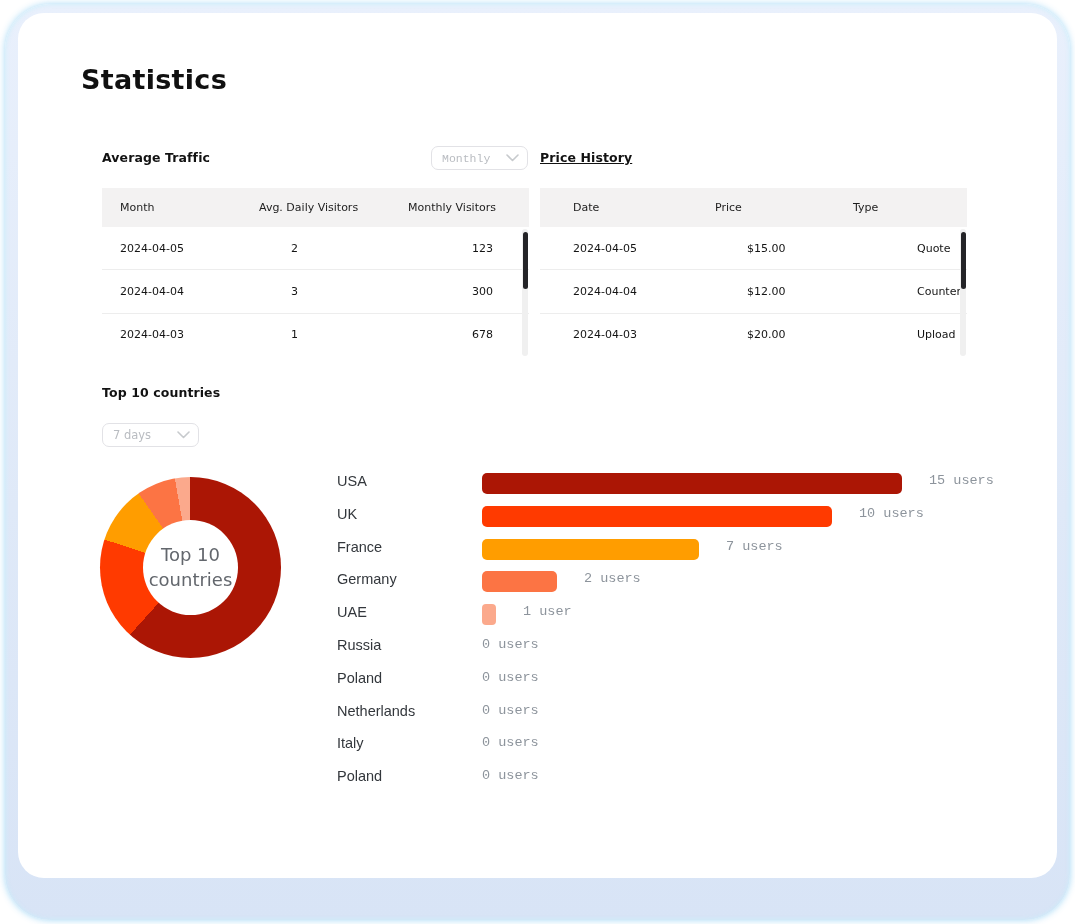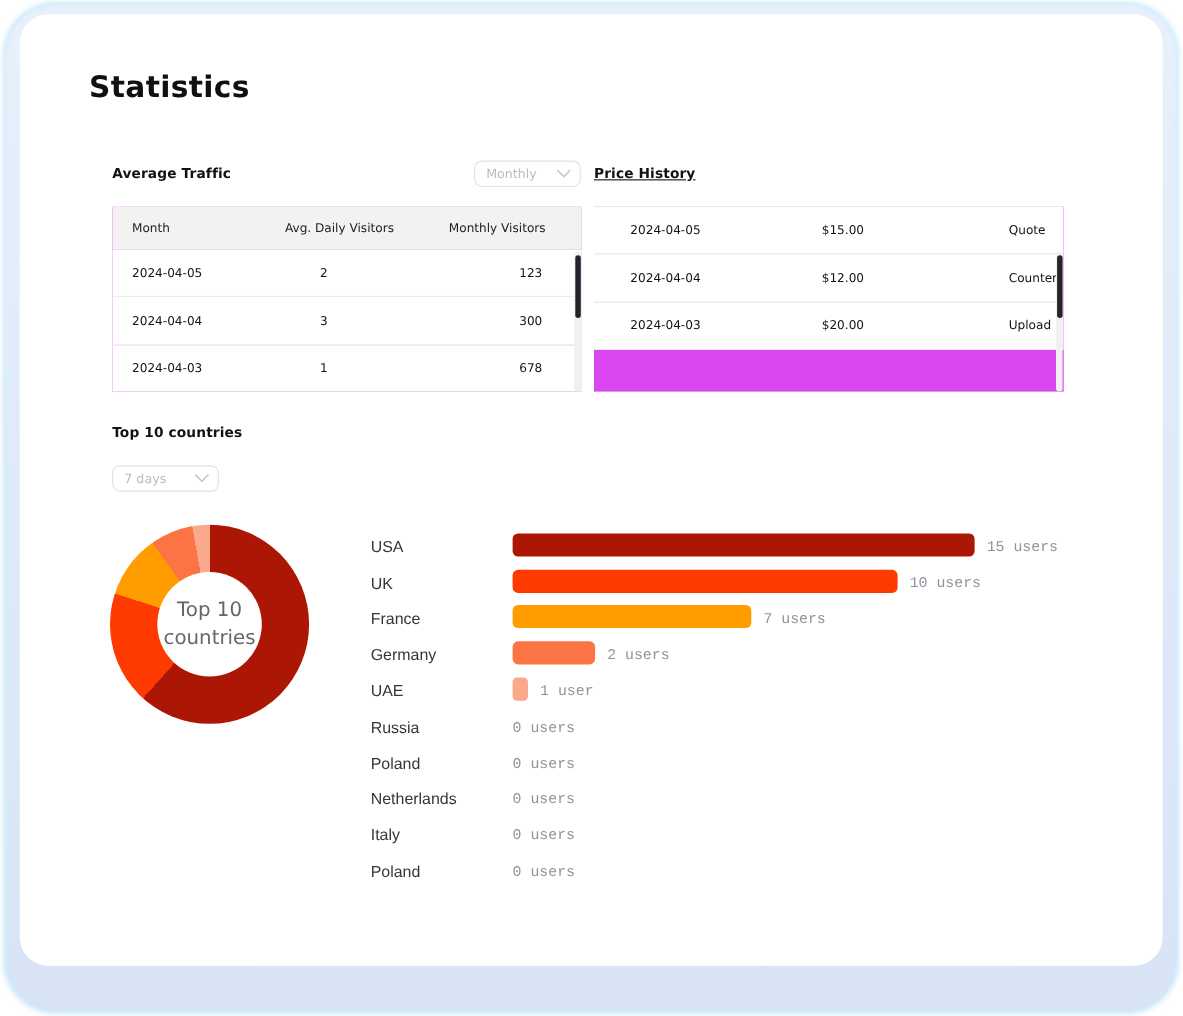--- a/index.html
+++ b/index.html
@@ -71,21 +71,21 @@
     background:#fff;border-radius:50%;
   }
   .donut-center{
     position:absolute;left:0;top:0;width:181px;height:181px;
     display:flex;flex-direction:column;align-items:center;justify-content:center;
     font-size:18px;color:#63676d;line-height:1.35;text-align:center;
   }
 
   
   .bars{left:337px;top:473px;width:650px;}
-  .bar-row{display:flex;align-items:flex-end;height:32.8px;}
+  .bar-row{display:flex;align-items:flex-start;height:32.8px;gap:16px;}
   .c-label{
     width:129px;flex:0 0 129px;font-family:"Liberation Sans",sans-serif;
     font-size:14.5px;color:#33373c;
   }
   .c-bar{height:21px;border-radius:5px;flex:0 0 auto;}
   .c-val{
     margin-left:11px;font-family:Liberation Mono, monospace;
     font-size:13.5px;color:#8d949c;white-space:nowrap;
   }
   .c-val.zero{margin-left:0;}
@@ -94,21 +94,21 @@
 <body>
 
 <div class="stage">
   <div class="frame"></div>
   <div class="card"></div>
 
   <h1 class="abs page-title" style="margin:0;">Statistics</h1>
 
   <div class="abs section-label" style="left:102px;top:150px;">Average Traffic</div>
 
-  <div class="abs dropdown" style="left:431px;top:146px;">
+  <div class="abs dropdown" style="left:431px;top:146px;font-family:Liberation Mono, monospace;">
     <span class="dd-value">Monthly</span>
     <svg width="13" height="8" viewBox="0 0 13 8">
       <polyline points="1,1 6.5,6.5 12,1" fill="none" stroke="#c7cacd" stroke-width="1.6" stroke-linecap="round" stroke-linejoin="round"></polyline>
     </svg>
   </div>
 
   <div class="abs section-label" style="left:540px;top:150px;text-decoration:underline;">Price History</div>
 
   <div class="abs table t-left" style="left:102px;">
     <div class="thead">
@@ -132,20 +132,25 @@
           <span>1</span>
           <span>678</span>
         </div>
       </div>
     <div class="sb-track">
       <div class="sb-thumb"></div>
     </div>
   </div>
 
   <div class="abs table t-right" style="left:540px;">
+    <div class="thead">
+        <span>Date</span>
+        <span>Price</span>
+        <span>Type</span>
+      </div>
     <div>
         <div class="trow">
           <span>2024-04-05</span>
           <span>$15.00</span>
           <span>Quote</span>
         </div>
         <div class="trow">
           <span>2024-04-04</span>
           <span>$12.00</span>
           <span>Counter</span>

